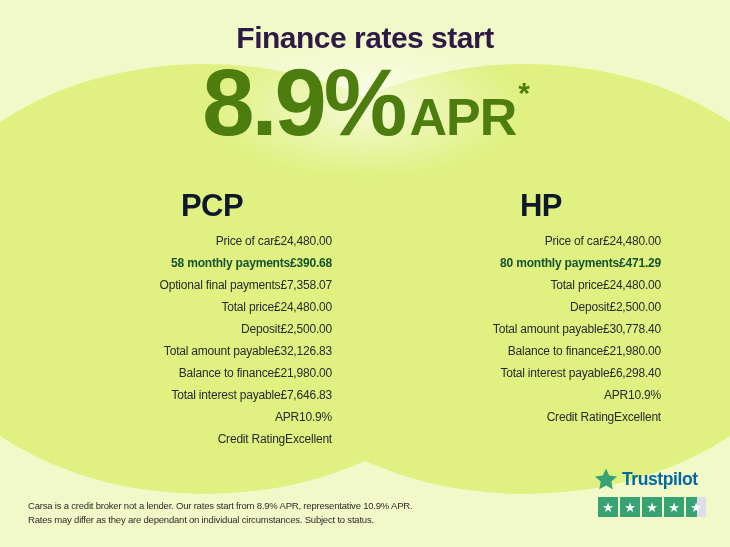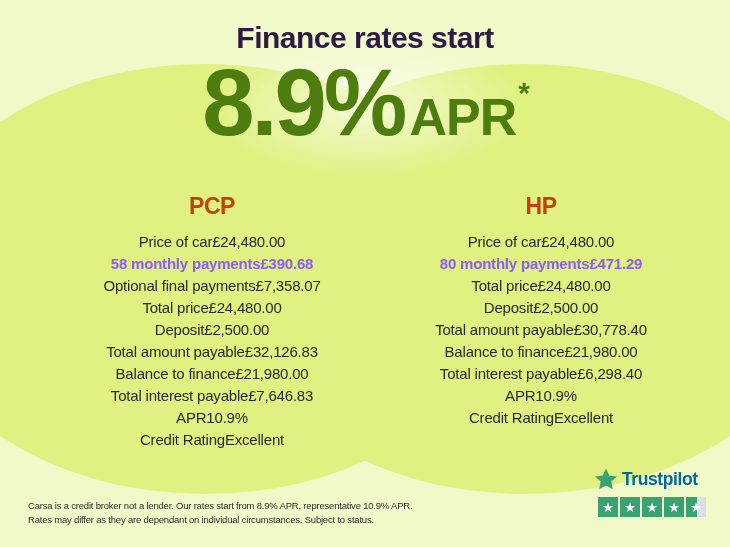--- a/index.html
+++ b/index.html
@@ -29,30 +29,30 @@
   }
   .rate-big { font-size:94px; font-weight:800; letter-spacing:-3px; }
   .rate-apr { font-size:52px; font-weight:800; letter-spacing:-1px; margin-left:5px; }
   .rate-ast { display:inline-block; font-size:30px; font-weight:800; position:relative; top:-32px; left:2px; }
 
   .fin-table { position:absolute; top:188px; width:240px; }
   .fin-table.pcp { left:92px; }
   .fin-table.hp  { left:421px; }
   .fin-table .heading {
     margin:0 0 6px 0; text-align:center;
-    font-size:23px; line-height:36px; font-weight:800; letter-spacing:-0.5px;
-    color:#c2410c;
+    font-size:31px; line-height:36px; font-weight:800; letter-spacing:-0.5px;
+    color:#0f172a;
   }
   .row {
-    display:flex; justify-content:center; align-items:center;
-    height:22px; font-size:15px; letter-spacing:-0.2px; color:#2a2a2a;
+    display:flex; justify-content:flex-end; align-items:center;
+    height:22px; font-size:12px; letter-spacing:-0.2px; color:#2a2a2a;
   }
   .row .lbl { text-align:left; }
   .row .val { text-align:right; }
-  .row.bold { font-weight:700; color:#8b5cf6; }
+  .row.bold { font-weight:700; color:#14532d; }
 
   .disclaimer {
     position:absolute; left:28px; top:499px;
     font-size:9.5px; letter-spacing:-0.2px; line-height:14px;
     color:#2c2c2c; white-space:nowrap;
   }
 
   .trustpilot { position:absolute; top:467px; right:24px; width:112px; cursor:pointer; }
   .tp-logo { display:flex; align-items:center; gap:4px; }
   .tp-logo svg { width:24px; height:24px; display:block; }

